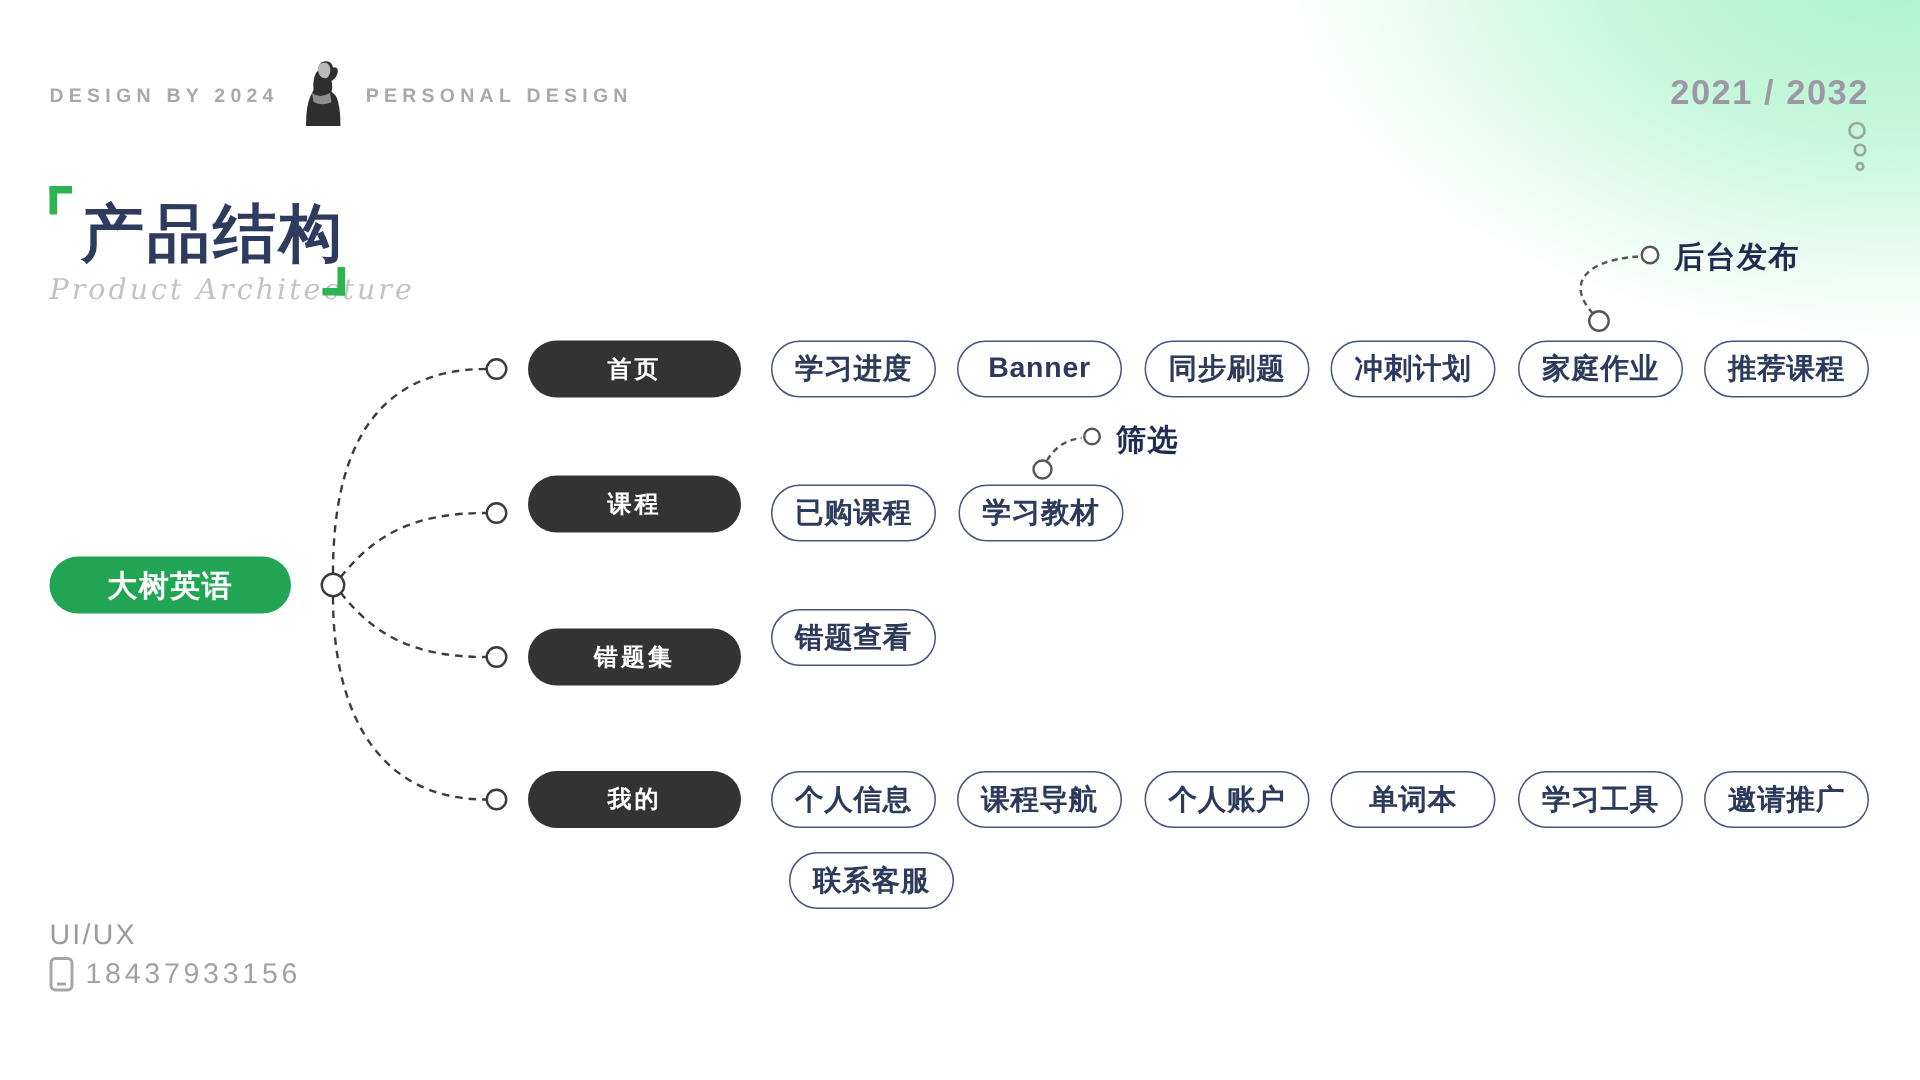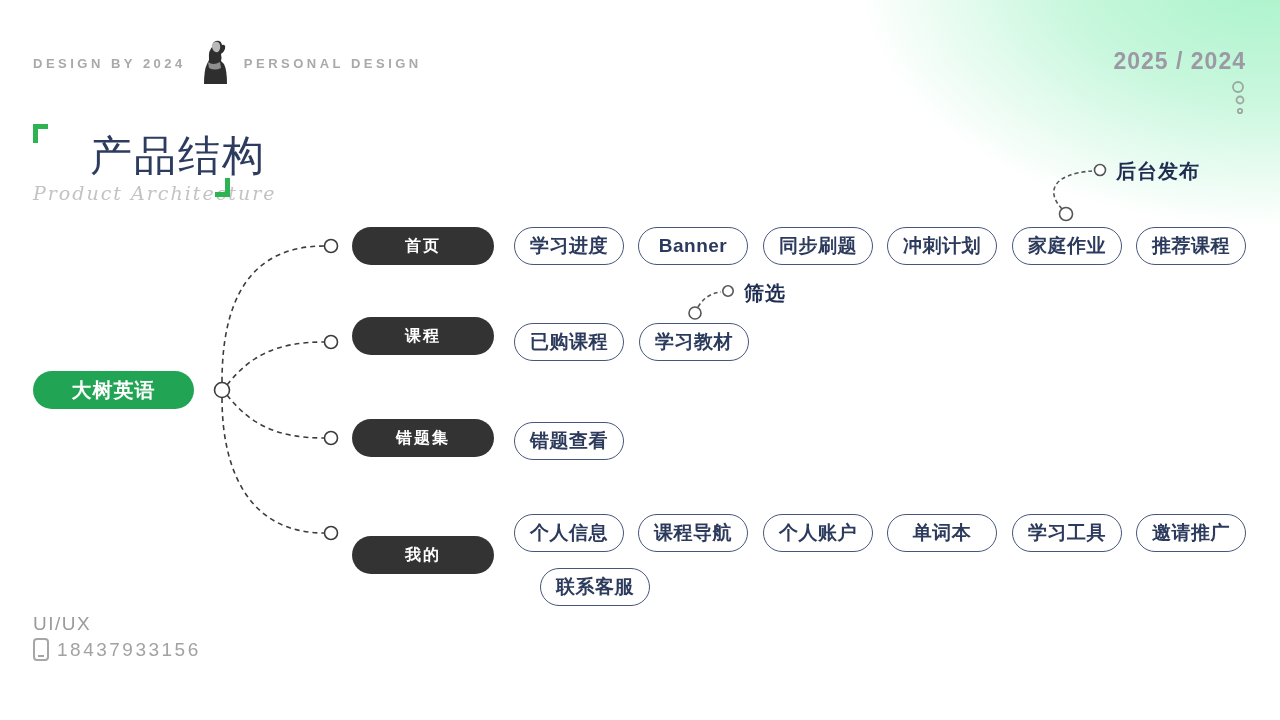--- a/index.html
+++ b/index.html
@@ -33,23 +33,22 @@
   .bracket-tl{
     position:absolute; left:0; top:2px; width:15px; height:19px;
     border-left:5px solid #2db351; border-top:5px solid #2db351;
   }
   .bracket-br{
     position:absolute; left:182px; top:56px; width:15px; height:19px;
     border-right:5px solid #2db351; border-bottom:5px solid #2db351;
   }
   .page-title{
     position:absolute; left:21px; top:6px;
-    font-size:42px; font-weight:400; letter-spacing:2px; color:#2d3b5e;
+    font-size:42px; font-weight:700; letter-spacing:2px; color:#2d3b5e;
     white-space:nowrap;
-    margin-left:36px;
   }
   .page-subtitle{
     position:absolute; left:0px; top:60px;
     font-family:"DejaVu Serif",serif; font-style:italic;
     font-size:19px; letter-spacing:2px; color:#c3c3c3; white-space:nowrap;
   }
   
   .connectors{ position:absolute; left:0; top:0; width:1280px; height:720px; }
   
   .pill{
@@ -103,21 +102,21 @@
   <div class="hdr-left">
     <span class="hdr-label">DESIGN BY 2024</span>
     <svg class="avatar" viewBox="0 0 30 46">
       <path d="M9 20 Q8 10 13 6 Q12 2 16 1 Q21 0 22 5 Q26 4 25 9 Q24 12 21 14 Q22 18 21 21 L24 24 Q27 30 27 44 L4 44 Q4 30 7 24 Z" fill="#2e2e2e"></path>
       <path d="M12 7 Q11 3 15 2 Q19 1 20 5 Q21 9 18 12 Q13 13 12 7Z" fill="#b9b9b9"></path>
       <path d="M8 22 Q13 26 20 22 L21 28 Q15 31 9 28 Z" fill="#8f8f8f"></path>
     </svg>
     <span class="hdr-label">PERSONAL DESIGN</span>
   </div>
 
-  <div class="years">2025 / 2024</div>
+  <div class="years">2021 / 2032</div>
 
   <svg class="deco-dots" viewBox="0 0 20 42">
     <circle cx="8" cy="9" r="5" fill="none" stroke="#9aa8a0" stroke-width="1.8"></circle>
     <circle cx="10" cy="22" r="3.5" fill="none" stroke="#9aa8a0" stroke-width="1.8"></circle>
     <circle cx="10" cy="33" r="2.2" fill="none" stroke="#9aa8a0" stroke-width="1.8"></circle>
   </svg>
 
   <div class="title-wrap">
     <div class="bracket-tl"></div>
     <h1 class="page-title">产品结构</h1>
@@ -147,41 +146,41 @@
     <path d="M 1062 209 C 1046 192, 1052 174, 1092 171" fill="none" stroke="#555" stroke-width="1.6" stroke-dasharray="4 3"></path>
     <circle cx="1066" cy="214" r="6.5" fill="#fff" stroke="#555" stroke-width="1.6"></circle>
     <circle cx="1100" cy="170" r="5.5" fill="#fff" stroke="#555" stroke-width="1.6"></circle>
   </svg>
 
   <div class="pill root" style="left:33px; top:371px; width:161px;">大树英语</div>
 
   <div class="pill dark" style="left:352px; top:227px; width:142px;">首页</div>
   <div class="pill dark" style="left:352px; top:317px; width:142px;">课程</div>
   <div class="pill dark" style="left:352px; top:419px; width:142px;">错题集</div>
-  <div class="pill dark" style="left:352px; top:514px; width:142px;margin-top:22px;">我的</div>
+  <div class="pill dark" style="left:352px; top:514px; width:142px;">我的</div>
 
   <div class="pill outline" style="left:514px;  top:227px; width:110px;">学习进度</div>
   <div class="pill outline" style="left:638px;  top:227px; width:110px;">Banner</div>
   <div class="pill outline" style="left:763px;  top:227px; width:110px;">同步刷题</div>
   <div class="pill outline" style="left:887px;  top:227px; width:110px;">冲刺计划</div>
   <div class="pill outline" style="left:1012px; top:227px; width:110px;">家庭作业</div>
   <div class="pill outline" style="left:1136px; top:227px; width:110px;">推荐课程</div>
 
   <div class="pill outline" style="left:514px; top:323px; width:110px;">已购课程</div>
   <div class="pill outline" style="left:639px; top:323px; width:110px;">学习教材</div>
 
-  <div class="pill outline" style="left:514px; top:422px; width:110px;">错题查看</div>
+  <div class="pill outline" style="left:514px; top:406px; width:110px;">错题查看</div>
 
   <div class="pill outline" style="left:638px;  top:514px; width:110px;">课程导航</div>
   <div class="pill outline" style="left:514px;  top:514px; width:110px;">个人信息</div>
   <div class="pill outline" style="left:763px;  top:514px; width:110px;">个人账户</div>
   <div class="pill outline" style="left:887px;  top:514px; width:110px;">单词本</div>
   <div class="pill outline" style="left:1012px; top:514px; width:110px;">学习工具</div>
   <div class="pill outline" style="left:1136px; top:514px; width:110px;">邀请推广</div>
-  <div class="pill outline" style="left:540px;  top:568px; width:110px;">联系客服</div>
+  <div class="pill outline" style="left:526px;  top:568px; width:110px;">联系客服</div>
 
   <div class="anno-label" style="left:1116px; top:158px;">后台发布</div>
   <div class="anno-label" style="left:744px; top:280px;">筛选</div>
 
   <div class="footer-role">UI/UX</div>
   <div class="footer-contact">
     <span class="phone-icon"></span>
     <span class="phone-number">18437933156</span>
   </div>
 

